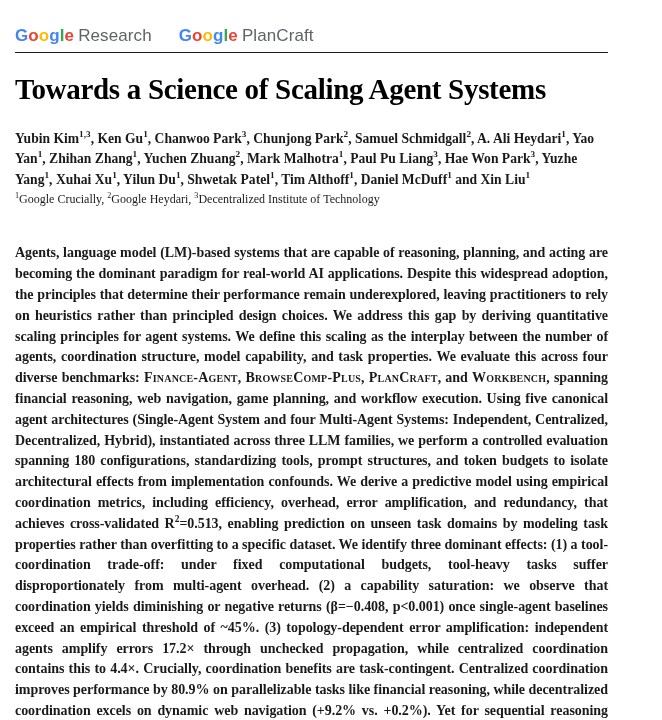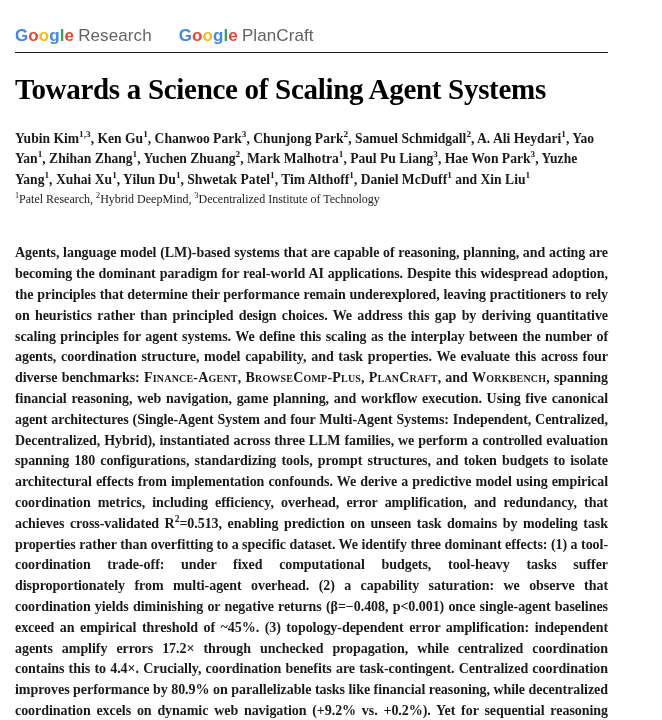--- a/index.html
+++ b/index.html
@@ -98,17 +98,17 @@
       <span class="brand"><span style="color: rgb(66, 133, 244);">G</span><span style="color: rgb(234, 67, 53);">o</span><span style="color: rgb(251, 188, 4);">o</span><span style="color: rgb(66, 133, 244);">g</span><span style="color: rgb(52, 168, 83);">l</span><span style="color: rgb(234, 67, 53);">e</span></span><span class="suffix">PlanCraft</span>
     </div>
   </div>
 
   <hr class="rule">
 
   <h1 class="title">Towards a Science of Scaling Agent Systems</h1>
 
   <p class="authors"><span>Yubin Kim</span><sup>1,3</sup><span>, Ken Gu</span><sup>1</sup><span>, Chanwoo Park</span><sup>3</sup><span>, Chunjong Park</span><sup>2</sup><span>, Samuel Schmidgall</span><sup>2</sup><span>, A. Ali Heydari</span><sup>1</sup><span>, Yao Yan</span><sup>1</sup><span>, Zhihan Zhang</span><sup>1</sup><span>, Yuchen Zhuang</span><sup>2</sup><span>, Mark Malhotra</span><sup>1</sup><span>, Paul Pu Liang</span><sup>3</sup><span>, Hae Won Park</span><sup>3</sup><span>, Yuzhe Yang</span><sup>1</sup><span>, Xuhai Xu</span><sup>1</sup><span>, Yilun Du</span><sup>1</sup><span>, Shwetak Patel</span><sup>1</sup><span>, Tim Althoff</span><sup>1</sup><span>, Daniel McDuff</span><sup>1</sup><span> and Xin Liu</span><sup>1</sup></p>
 
-  <p class="affiliations"><sup>1</sup><span>Patel Research, </span><sup>2</sup><span>Hybrid DeepMind, </span><sup>3</sup><span>Decentralized Institute of Technology</span></p>
+  <p class="affiliations"><sup>1</sup><span>Google Crucially, </span><sup>2</sup><span>Google Heydari, </span><sup>3</sup><span>Decentralized Institute of Technology</span></p>
 
   <p class="abstract"><span class="i">Agents</span><span>, language model (LM)-based systems that are capable of reasoning, planning, and acting are becoming the dominant paradigm for real-world AI applications. Despite this widespread adoption, the principles that determine their performance remain underexplored, leaving practitioners to rely on heuristics rather than principled design choices. We address this gap by deriving quantitative </span><span class="i">scaling principles</span><span> for agent systems. We define this scaling as the interplay between the number of agents, coordination structure, model capability, and task properties. We evaluate this across four diverse benchmarks: </span><span class="sc">Finance-Agent</span><span>, </span><span class="sc">BrowseComp-Plus</span><span>, </span><span class="sc">PlanCraft</span><span>, and </span><span class="sc">Workbench</span><span>, spanning financial reasoning, web navigation, game planning, and workflow execution. Using five canonical agent architectures (Single-Agent System and four Multi-Agent Systems: Independent, Centralized, Decentralized, Hybrid), instantiated across three LLM families, we perform a controlled evaluation spanning 180 configurations, standardizing tools, prompt structures, and token budgets to isolate architectural effects from implementation confounds. We derive a predictive model using empirical coordination metrics, including efficiency, overhead, error amplification, and redundancy, that achieves cross-validated </span><span class="i">R</span><sup>2</sup><span>=0.513, enabling prediction on unseen task domains by modeling task properties rather than overfitting to a specific dataset. We identify three dominant effects: (1) a </span><span class="i">tool-coordination trade-off</span><span>: under fixed computational budgets, tool-heavy tasks suffer disproportionately from multi-agent overhead. (2) a </span><span class="i">capability saturation</span><span>: we observe that coordination yields diminishing or negative returns (</span><span class="i">β</span><span>=−0.408, </span><span class="i">p</span><span>&lt;0.001) once single-agent baselines exceed an empirical threshold of ~45%. (3) </span><span class="i">topology-dependent error amplification</span><span>: independent agents amplify errors 17.2× through unchecked propagation, while centralized coordination contains this to 4.4×. Crucially, coordination benefits are task-contingent. Centralized coordination improves performance by 80.9% on parallelizable tasks like financial reasoning, while decentralized coordination excels on dynamic web navigation (+9.2% vs. +0.2%). Yet for sequential reasoning tasks, every multi-agent variant we tested degraded performance by 39–70%. The framework predicts the optimal coordination strategy for 87% of held-out configurations, providing a quantitatively predictive principle of </span></p>
 
 </div>
 
 </body></html>

